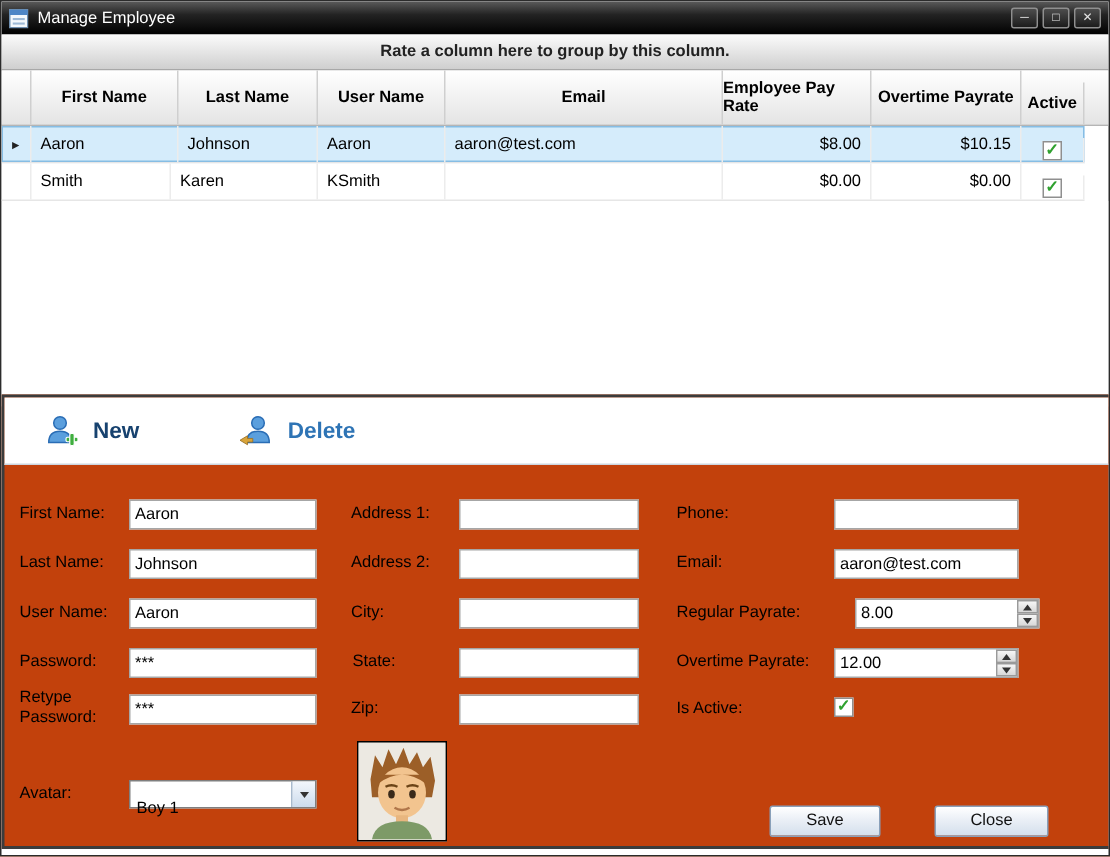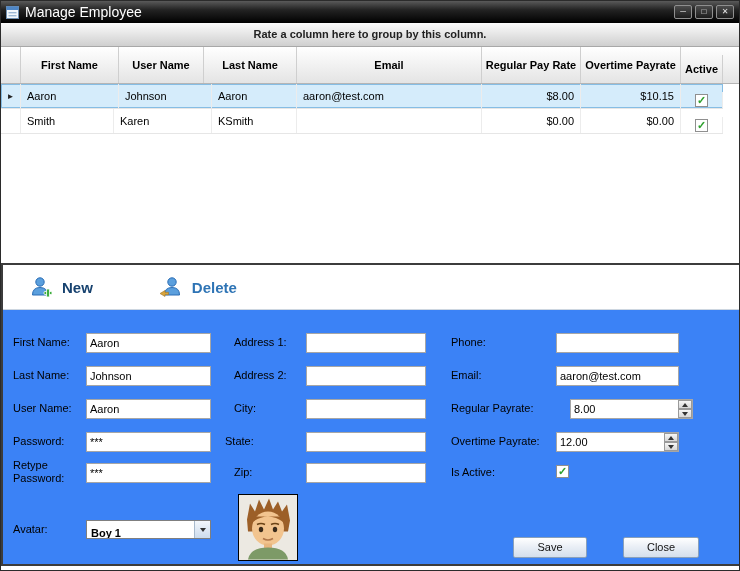--- a/index.html
+++ b/index.html
@@ -4,21 +4,21 @@
 <style>
   * { margin:0; padding:0; box-sizing:border-box; }
   body { background:#9a9a9a; font-family:"Liberation Sans", sans-serif; }
   .window { position:relative; width:740px; height:571px; background:#fff; border:1px solid #2b2b2b;
             font-size:11px; color:#000; overflow:hidden; }
 
   
   .titlebar { height:22px; background:linear-gradient(#5a5a5a 0%, #232323 40%, #000 100%);
               display:flex; align-items:center; padding:0 5px; }
   .title-icon { width:13px; height:13px; margin-right:6px; flex:0 0 auto; }
-  .title-text { flex:1; color:#fff; font-size:14px; }
+  .title-text { flex:1; color:#fff; font-size:11px; }
   .win-controls { display:flex; gap:3px; }
   .win-btn { width:18px; height:14px; border:1px solid #8f8f8f; border-radius:2px;
              background:linear-gradient(#4d4d4d,#1c1c1c); color:#e6e6e6; font-size:8px;
              line-height:12px; text-align:center; cursor:pointer; }
 
   
   .group-bar { height:24px; line-height:23px; text-align:center; font-weight:bold; color:#222;
                background:linear-gradient(#fbfbfb,#cfcfcf); border-bottom:1px solid #a8a8a8; }
   .grid-header { height:37px; display:flex; background:linear-gradient(#ffffff,#e4e4e4);
                  border-bottom:1px solid #b5b5b5; font-weight:bold; }
@@ -34,21 +34,21 @@
   .col-ot { width:100px; } .col-active { width:42px;margin-top:8px; }
   .row-indicator { font-size:8px; color:#222; }
   .grid-empty { height:137px; background:#fff; }
 
   .checkbox { width:13px; height:13px; background:#fff; border:1px solid #8f8f8f;
               display:flex; align-items:center; justify-content:center;
               color:#2fa12f; font-size:11px; font-weight:bold; line-height:1; cursor:pointer; }
 
   
   .bottom-panel { position:absolute; left:0; top:262px; width:740px; height:303px;
-                  border:2px solid #3c3c3c; background:#3b82f6; }
+                  border:2px solid #3c3c3c; background:#c2410c; }
   .toolbar { height:45px; background:#fff; border-bottom:1px solid #cdd6e0; display:flex; align-items:center; }
   .tool-item { display:flex; align-items:center; gap:9px; cursor:pointer; }
   .tool-new { margin-left:26px; } .tool-delete { margin-left:66px; }
   .tool-label { font-size:15px; font-weight:bold; }
   .tool-new .tool-label { color:#17426f; }
   .tool-delete .tool-label { color:#2e74b5; }
 
   .form { position:relative; height:254px; }
   .flabel { position:absolute; font-size:11px; color:#000; }
   .ftext  { position:absolute; height:20px; border:1px solid #a6a6a6; font:11px "Liberation Sans",sans-serif;
@@ -60,21 +60,21 @@
   .spinner { position:absolute; right:1px; top:1px; width:14px; height:18px; display:flex; flex-direction:column; }
   .spin-btn { flex:1; border:1px solid #9a9a9a; background:linear-gradient(#f6f6f6,#d8d8d8);
               display:flex; align-items:center; justify-content:center; cursor:pointer; }
   .tri-up { width:0; height:0; border-left:3px solid transparent; border-right:3px solid transparent;
             border-bottom:4px solid #333; }
   .tri-down { width:0; height:0; border-left:3px solid transparent; border-right:3px solid transparent;
               border-top:4px solid #333; }
 
   .combo { position:absolute; left:83px; top:210px; width:125px; height:19px; border:1px solid #7f7f7f;
            background:#fff; display:flex; cursor:pointer; }
-  .combo-text { flex:1; padding:6px 4px; overflow:hidden; white-space:nowrap;font-weight:bold; }
+  .combo-text { flex:1; padding:12px 4px; overflow:hidden; white-space:nowrap; }
   .combo-btn { width:16px; border-left:1px solid #a8bacd; background:linear-gradient(#f3f7fc,#cddced);
                display:flex; align-items:center; justify-content:center; }
 
   .avatar-box { position:absolute; left:235px; top:184px; width:60px; height:67px;
                 border:1px solid #000; background:#ece9e2; }
   .avatar-box svg { display:block; width:100%; height:100%; }
 
   .btn { position:absolute; height:21px; border:1px solid #89a0ba; border-radius:2px;
          background:linear-gradient(#ffffff,#eaeff6 45%, #d4dfec); font-size:11px;
          text-align:center; line-height:19px; color:#111; cursor:pointer; }
@@ -99,24 +99,24 @@
       <span class="win-btn">□</span>
       <span class="win-btn">✕</span>
     </span>
   </div>
 
   <div class="group-bar">Rate a column here to group by this column.</div>
 
   <div class="grid-header">
     <div class="hcell col-ind"></div>
     <div class="hcell col-first">First Name</div>
+    <div class="hcell col-last">Last Name</div>
     <div class="hcell col-user">User Name</div>
-    <div class="hcell col-last">Last Name</div>
     <div class="hcell col-email">Email</div>
-    <div class="hcell col-reg">Regular Pay Rate</div>
+    <div class="hcell col-reg">Employee Pay Rate</div>
     <div class="hcell col-ot">Overtime Payrate</div>
     <div class="hcell col-active">Active</div>
     <div class="hcell hfill"></div>
   </div>
 
   <div class="grid-row selected">
     <div class="cell center col-ind">
         <span class="row-indicator">►</span>
       </div>
     <div class="cell col-first">Aaron</div>
@@ -194,21 +194,21 @@
 
       <span class="flabel" style="left:231px;top:26px">Address 1:</span>
       <input class="ftext" style="left: 303px; top: 23px; width: 120px;" value="">
 
       <span class="flabel" style="left:231px;top:59px">Address 2:</span>
       <input class="ftext" style="left: 303px; top: 56px; width: 120px;" value="">
 
       <span class="flabel" style="left:231px;top:92px">City:</span>
       <input class="ftext" style="left: 303px; top: 89px; width: 120px;" value="">
 
-      <span class="flabel" style="left:222px;top:125px">State:</span>
+      <span class="flabel" style="left:232px;top:125px">State:</span>
       <input class="ftext" style="left: 303px; top: 122px; width: 120px;" value="">
 
       <span class="flabel" style="left:231px;top:156px">Zip:</span>
       <input class="ftext" style="left: 303px; top: 153px; width: 120px;" value="">
 
       <span class="flabel" style="left:448px;top:26px">Phone:</span>
       <input class="ftext" style="left: 553px; top: 23px; width: 123px;" value="">
 
       <span class="flabel" style="left:448px;top:59px">Email:</span>
       <input class="ftext" style="left: 553px; top: 56px; width: 123px;" value="aaron@test.com">

